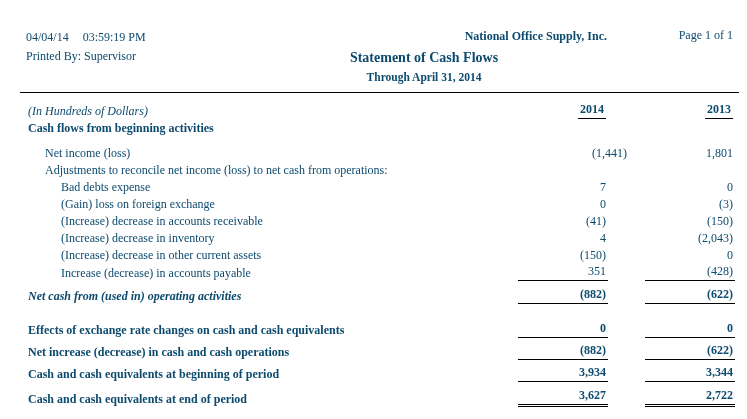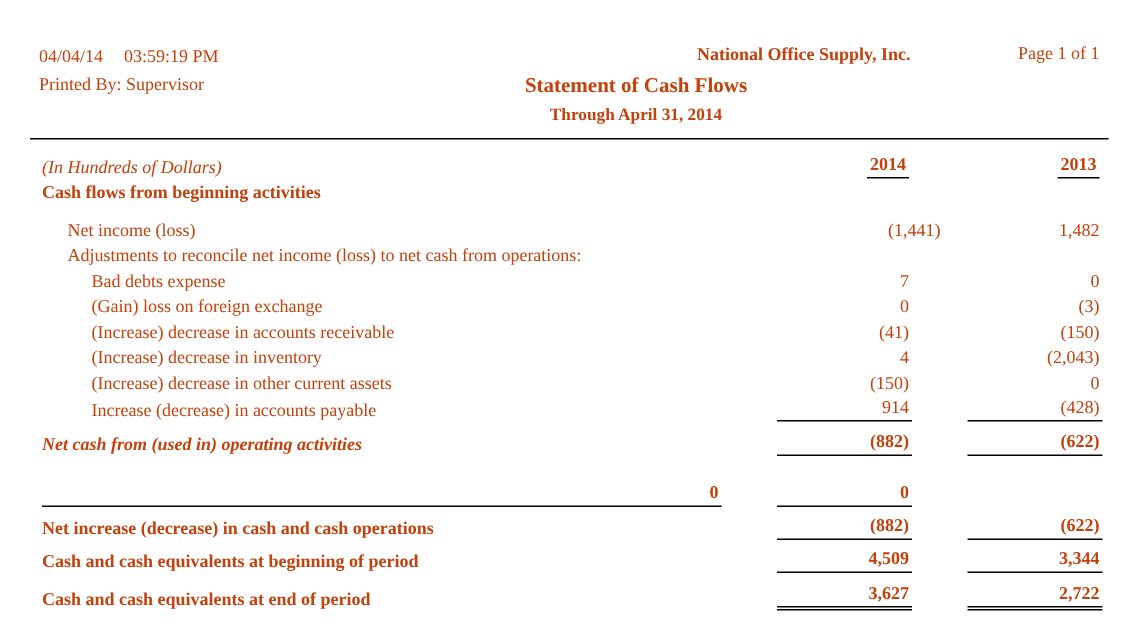--- a/index.html
+++ b/index.html
@@ -2,21 +2,21 @@
 <html><head>
 <meta charset="utf-8">
 <style>
   * { margin: 0; padding: 0; box-sizing: border-box; }
   html, body { background: #ffffff; }
   .page {
     width: 747px;
     height: 419px;
     background: #ffffff;
     font-family: "Liberation Serif", "DejaVu Serif", serif;
-    color: #c2410c;
+    color: #0c4a6e;
     position: relative;
     overflow: hidden;
   }
   
   .report-header {
     display: grid;
     grid-template-columns: 215px 1fr 130px;
     padding: 28px 10px 0 26px;
     align-items: start;
   }
@@ -98,21 +98,21 @@
 
     <div class="row bold">
       <div class="lbl">Cash flows from beginning activities</div>
       <div class="val"></div>
       <div class="val"></div>
     </div>
 
     <div class="row ind1 mt8">
       <div class="lbl">Net income (loss)</div>
       <div class="val">(1,441)</div>
-      <div class="val">1,482</div>
+      <div class="val">1,801</div>
     </div>
 
     <div class="row ind1">
       <div class="lbl">Adjustments to reconcile net income (loss) to net cash from operations:</div>
       <div class="val"></div>
       <div class="val"></div>
     </div>
 
     <div class="row ind2">
       <div class="lbl">Bad debts expense</div>
@@ -139,44 +139,45 @@
     </div>
 
     <div class="row ind2">
       <div class="lbl">(Increase) decrease in other current assets</div>
       <div class="val">(150)</div>
       <div class="val">0</div>
     </div>
 
     <div class="row ind2 rule">
       <div class="lbl">Increase (decrease) in accounts payable</div>
-      <div class="val">914</div>
+      <div class="val">351</div>
       <div class="val">(428)</div>
     </div>
 
     <div class="row netcash rule mt5">
       <div class="lbl">Net cash from (used in) operating activities</div>
       <div class="val">(882)</div>
       <div class="val">(622)</div>
     </div>
 
     <div class="row bold rule mt16">
+      <div class="lbl">Effects of exchange rate changes on cash and cash equivalents</div>
       <div class="val">0</div>
       <div class="val">0</div>
     </div>
 
     <div class="row bold rule mt4">
       <div class="lbl">Net increase (decrease) in cash and cash operations</div>
       <div class="val">(882)</div>
       <div class="val">(622)</div>
     </div>
 
     <div class="row bold rule mt4">
       <div class="lbl">Cash and cash equivalents at beginning of period</div>
-      <div class="val">4,509</div>
+      <div class="val">3,934</div>
       <div class="val">3,344</div>
     </div>
 
     <div class="row bold rule2 mt5">
       <div class="lbl">Cash and cash equivalents at end of period</div>
       <div class="val">3,627</div>
       <div class="val">2,722</div>
     </div>
 
   </div>

